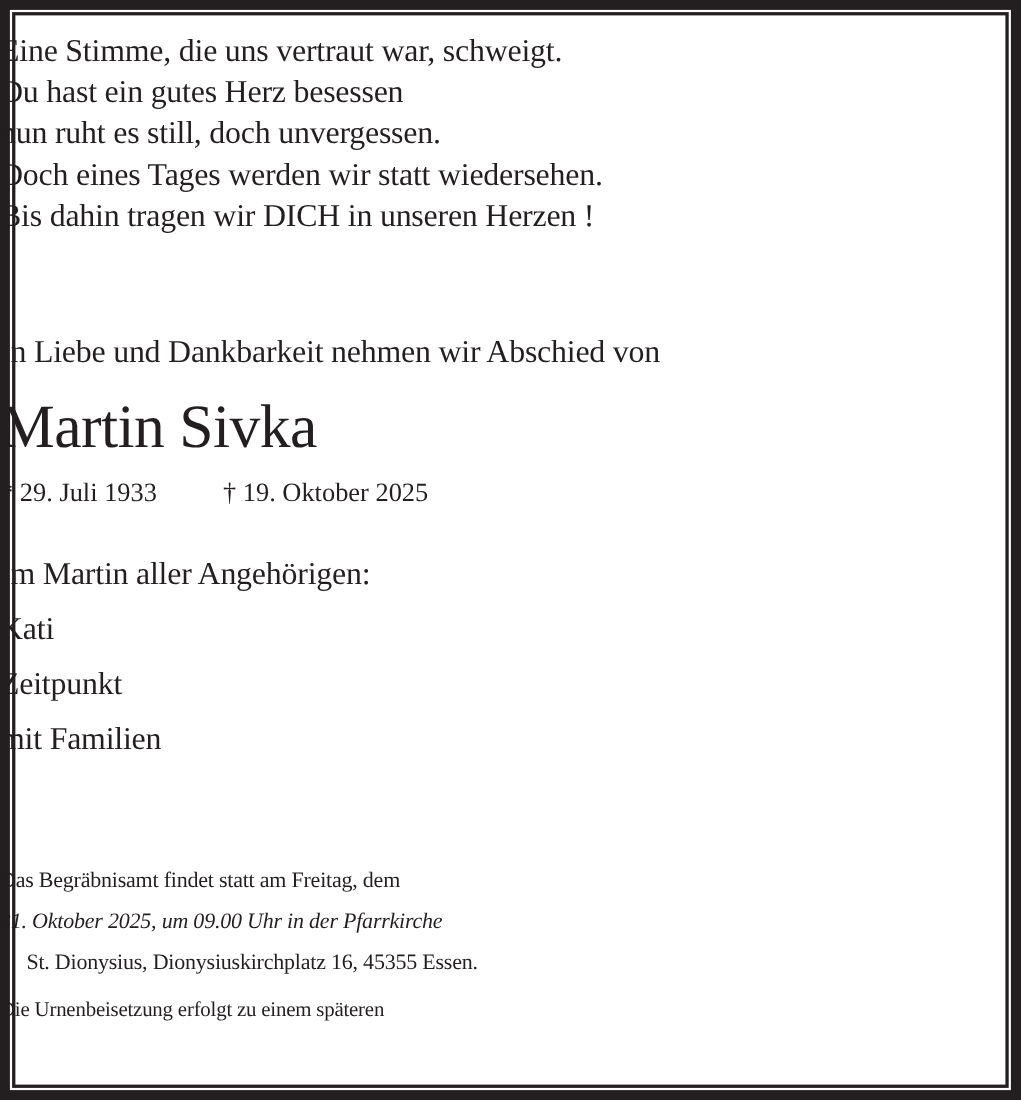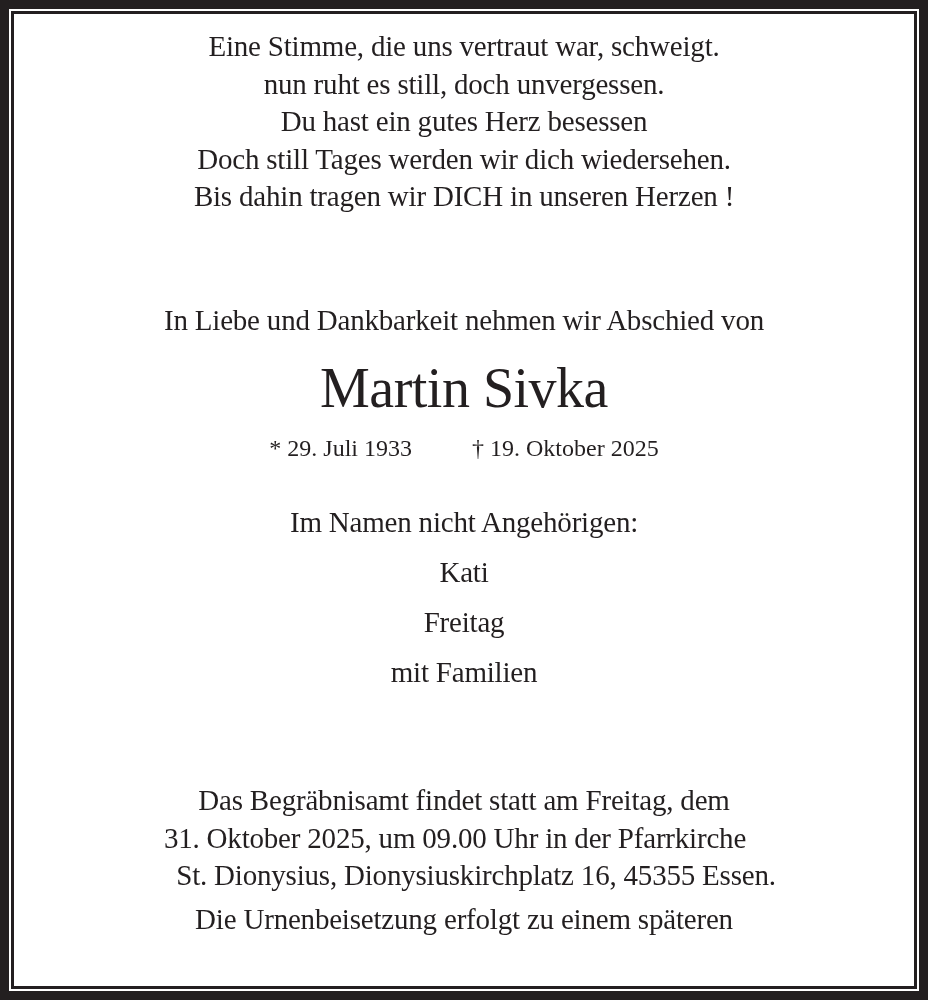--- a/index.html
+++ b/index.html
@@ -14,68 +14,68 @@
   }
   .frame-inner {
     position: absolute; left: 11px; top: 11px; right: 11px; bottom: 11px;
     background: #231f20;
   }
   .paper {
     position: absolute; left: 14px; top: 14px; right: 14px; bottom: 14px;
     background: #ffffff;
   }
   .txt {
-    position: absolute; left: 0; width: 928px; text-align: center;
+    position: absolute; left: 0; width: 928px; text-align: left;
     font-family: "Liberation Serif", "DejaVu Serif", serif;
     color: #231f20; white-space: nowrap; margin: 0;
   }
   .poem { top: 28px; font-size: 29px; line-height: 37.6px; letter-spacing: -0.2px; }
   .poem div { height: 37.6px; }
   .intro { top: 300px; font-size: 29px; line-height: 40px; letter-spacing: -0.2px; }
   .name { top: 348px; font-size: 56px; line-height: 80px; letter-spacing: -0.5px; }
   .dates { top: 433px; font-size: 24px; line-height: 30px; }
   .dates span { display: inline-block; }
   .dates .birth { margin-right: 60px; }
   .mourners { top: 497px; font-size: 29px; line-height: 50px; letter-spacing: -0.2px; }
   .mourners div { height: 50px; }
-  .funeral { top: 782px; font-size: 29px; line-height: 37.5px; letter-spacing: -0.2px; }
+  .funeral { top: 782px; font-size: 20px; line-height: 37.5px; letter-spacing: -0.2px; }
   .funeral div { height: 37.5px; }
-  .funeral .l2 { padding-right: 18px; }
+  .funeral .l2 { padding-right: 18px; font-style: italic; }
   .funeral .l3 { padding-left: 0px; margin-left: 24px; }
-  .urn { top: 900px; font-size: 29px; line-height: 38px; letter-spacing: -0.2px; }
+  .urn { top: 900px; font-size: 19px; line-height: 38px; letter-spacing: -0.2px; }
   .urn div { height: 38px; }
 </style>
 </head>
 <body>
 
 <div class="frame-outer"></div>
 <div class="frame-gap"></div>
 <div class="frame-inner"></div>
 <div class="paper"></div>
 
 <div class="txt poem">
   <div>Eine Stimme, die uns vertraut war, schweigt.</div>
+  <div>Du hast ein gutes Herz besessen</div>
   <div>nun ruht es still, doch unvergessen.</div>
-  <div>Du hast ein gutes Herz besessen</div>
-  <div>Doch still Tages werden wir dich wiedersehen.</div>
+  <div>Doch eines Tages werden wir statt wiedersehen.</div>
   <div>Bis dahin tragen wir DICH in unseren Herzen !</div>
 </div>
 
 <div class="txt intro">In Liebe und Dankbarkeit nehmen wir Abschied von</div>
 
 <div class="txt name">Martin Sivka</div>
 
 <div class="txt dates">
   <span class="birth">* 29. Juli 1933</span><span class="death">† 19. Oktober 2025</span>
 </div>
 
 <div class="txt mourners">
-  <div>Im Namen nicht Angehörigen:</div>
+  <div>Im Martin aller Angehörigen:</div>
   <div>Kati</div>
-  <div>Freitag</div>
+  <div>Zeitpunkt</div>
   <div>mit Familien</div>
 </div>
 
 <div class="txt funeral">
   <div class="l1">Das Begräbnisamt findet statt am Freitag, dem</div>
   <div class="l2">31. Oktober 2025, um 09.00 Uhr in der Pfarrkirche</div>
   <div class="l3">St. Dionysius, Dionysiuskirchplatz 16, 45355 Essen.</div>
 </div>
 
 <div class="txt urn">

